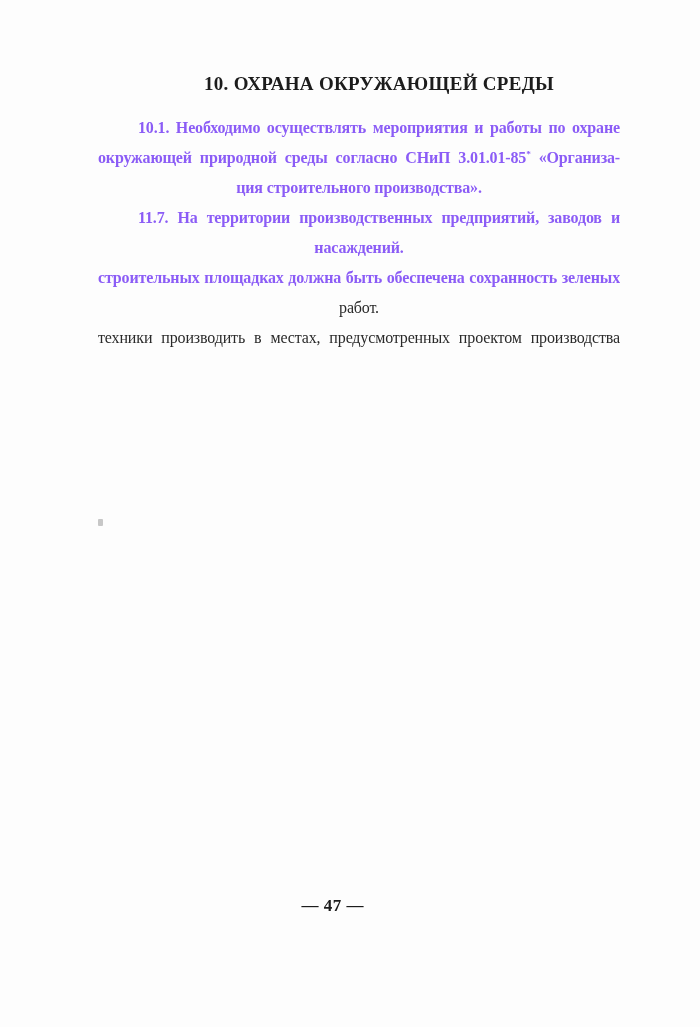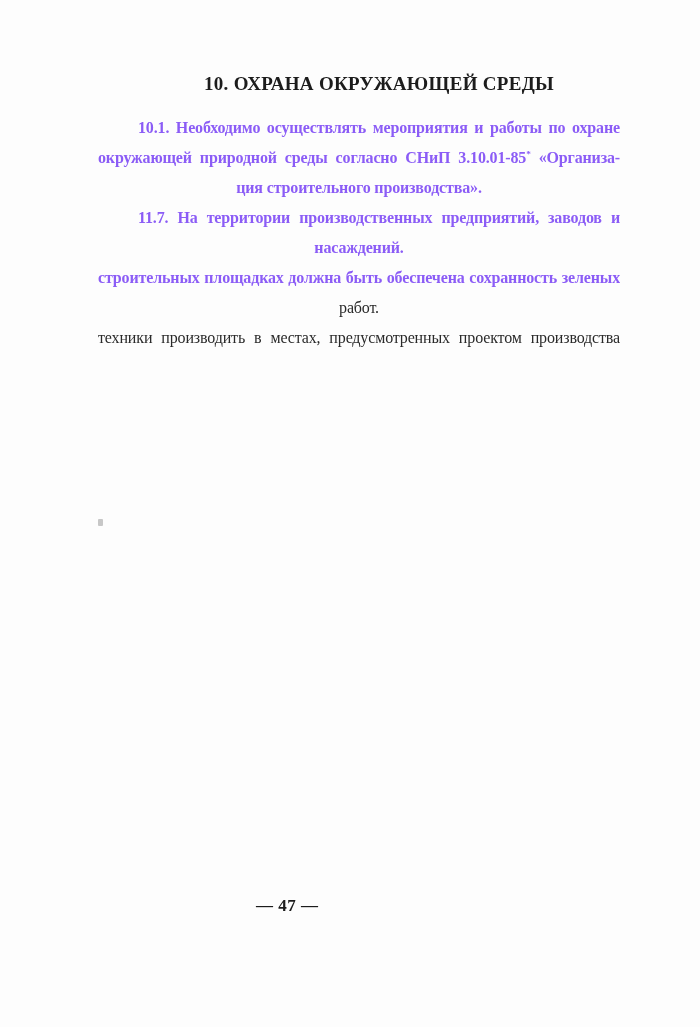--- a/index.html
+++ b/index.html
@@ -54,23 +54,23 @@
   .line.bold { font-weight: 700; color: #8b5cf6; }
   .line.normal { font-weight: 400; color: #2a2a2a; }
   .line sup {
     font-size: 0.58em;
     line-height: 0;
     vertical-align: super;
   }
   .page-number {
     position: absolute;
     top: 896px;
-    left: 256px;
+    left: 244px;
     width: 120px;
-    text-align: left;
+    text-align: right;
     font-size: 17px;
     font-weight: 700;
     letter-spacing: 0.5px;
     color: #1c1c1c;
   }
   .scan-speck {
     position: absolute;
     top: 519px;
     left: 98px;
     width: 5px;
@@ -83,21 +83,21 @@
 </head>
 <body>
 
 <div class="page">
 
   <h1 class="title">10. ОХРАНА ОКРУЖАЮЩЕЙ СРЕДЫ</h1>
 
   <div class="body-text">
       <p class="para">
         <span class="line justify indent bold"><span>10.1. Необходимо осуществлять мероприятия и работы по охране</span></span>
-        <span class="line justify bold"><span>окружающей природной среды согласно СНиП 3.10.01-85</span><sup>*</sup><span> «Организа-</span></span>
+        <span class="line justify bold"><span>окружающей природной среды согласно СНиП 3.01.01-85</span><sup>*</sup><span> «Организа-</span></span>
         <span class="line bold"><span>ция строительного производства».</span></span>
       </p>
       <p class="para">
         <span class="line justify indent bold"><span>11.7. На территории производственных предприятий, заводов и</span></span>
         <span class="line bold"><span>насаждений.</span></span>
         <span class="line justify bold"><span>строительных площадках должна быть обеспечена сохранность зеленых</span></span>
       </p>
       <p class="para">
         <span class="line normal"><span>работ.</span></span>
         <span class="line justify normal"><span>техники производить в местах, предусмотренных проектом производства</span></span>

